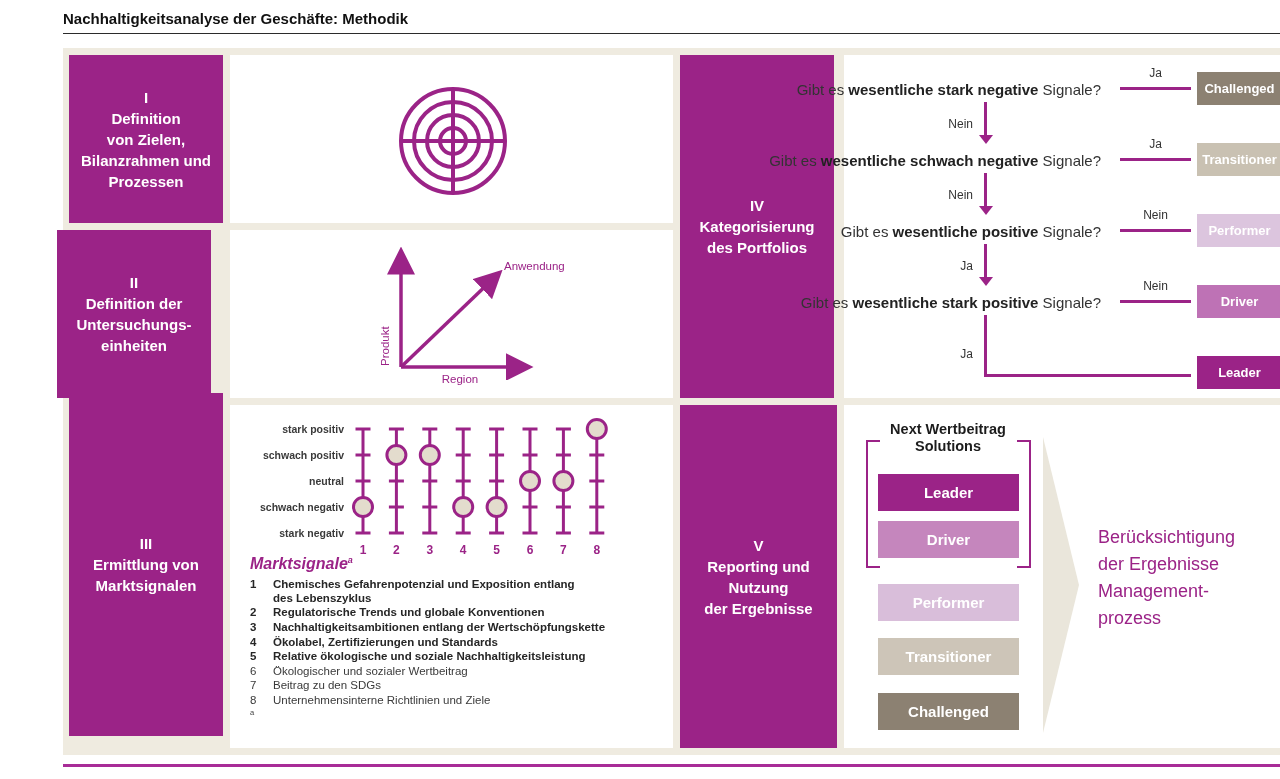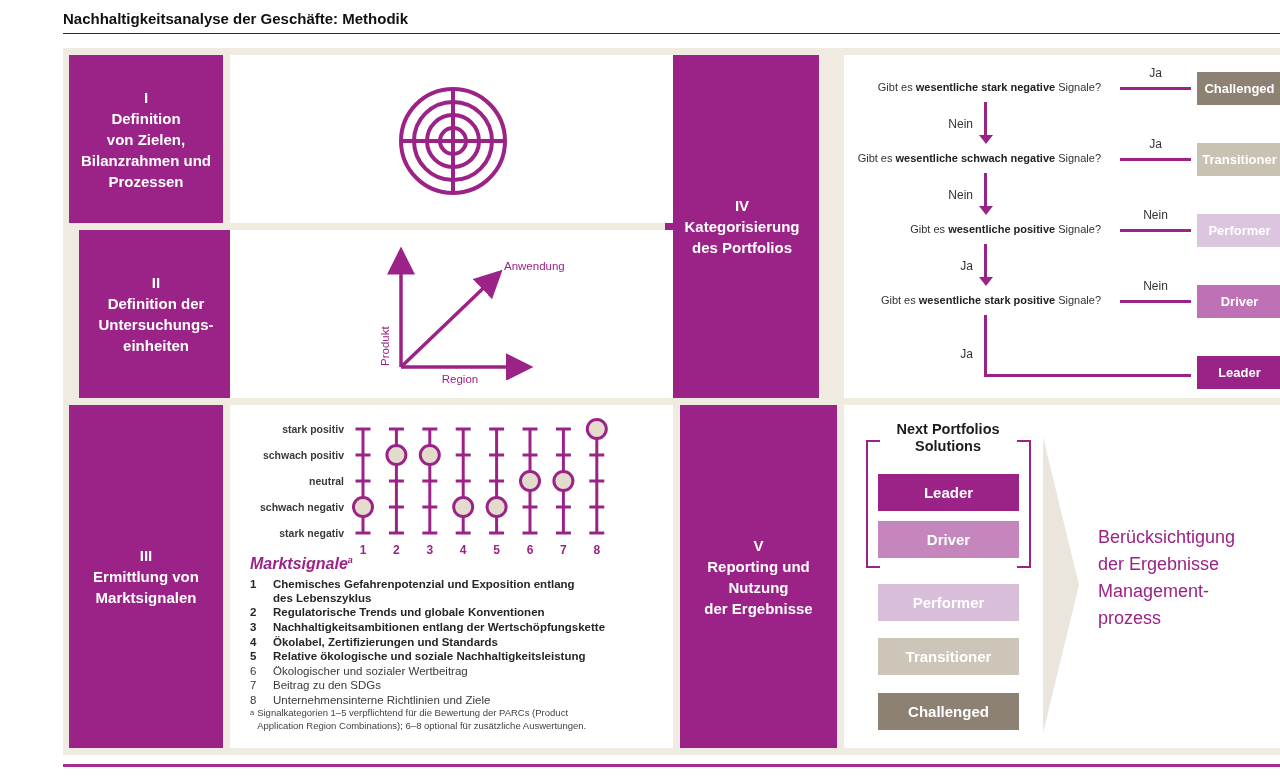--- a/index.html
+++ b/index.html
@@ -27,21 +27,21 @@
   .ms-heading sup{font-size:9px;}
   .ms-list{width:405px;font-size:11.5px;color:#3a3a3a;}
   .ms-row{display:flex;line-height:13.8px;margin-bottom:0.8px;}
   .ms-row .num{width:23px;flex:none;}
   .ms-row .txt{white-space:pre-line;width:382px;}
   .ms-row.strong{font-weight:bold;color:#262626;}
   .footnote{display:flex;font-size:9.5px;color:#3f3f3f;line-height:12.5px;}
   .footnote sup{font-size:7.5px;margin-right:3px;line-height:12.5px;}
   .footnote .txt{white-space:pre-line;}
 
-  .q{font-size:11px;color:#333;text-align:center;white-space:nowrap;}
+  .q{font-size:15px;color:#333;text-align:center;white-space:nowrap;}
   .q b{color:#222;}
   .branch-line{width:71px;height:3px;background:var(--magenta);}
   .branch-label{width:71px;text-align:center;font-size:12px;color:#333;}
   .down-label{width:80px;text-align:right;font-size:12px;color:#333;}
   .vline{width:3px;background:var(--magenta);}
   .hline{height:3px;background:var(--magenta);}
   .arrowhead{width:0;height:0;border-left:7px solid transparent;border-right:7px solid transparent;
              border-top:9px solid var(--magenta);}
   .result-box{width:85px;height:33px;line-height:33px;text-align:center;color:#fff;
               font-weight:bold;font-size:13px;}
@@ -64,36 +64,36 @@
 
   <div class="abs step" style="left:24px;top:55px;width:154px;height:168px">
     <div>
         <div class="ln">I</div>
       <div class="ln">Definition</div>
       <div class="ln">von Zielen,</div>
       <div class="ln">Bilanzrahmen und</div>
       <div class="ln">Prozessen</div>
       </div>
   </div>
-  <div class="abs step" style="left:34px;top:230px;width:154px;height:168px">
+  <div class="abs step" style="left:12px;top:230px;width:154px;height:168px">
     <div>
         <div class="ln">II</div>
       <div class="ln">Definition der</div>
       <div class="ln">Untersuchungs-</div>
       <div class="ln">einheiten</div>
       </div>
   </div>
-  <div class="abs step" style="left:24px;top:405px;width:154px;height:343px">
+  <div class="abs step" style="left:24px;top:393px;width:154px;height:343px">
     <div>
         <div class="ln">III</div>
       <div class="ln">Ermittlung von</div>
       <div class="ln">Marktsignalen</div>
       </div>
   </div>
-  <div class="abs step" style="left:620px;top:55px;width:154px;height:343px">
+  <div class="abs step" style="left:635px;top:55px;width:154px;height:343px">
     <div>
         <div class="ln">IV</div>
       <div class="ln">Kategorisierung</div>
       <div class="ln">des Portfolios</div>
       </div>
   </div>
   <div class="abs step" style="left:635px;top:405px;width:157px;height:343px">
     <div>
         <div class="ln">V</div>
       <div class="ln">Reporting und</div>
@@ -236,22 +236,20 @@
         <span class="num">7</span>
         <span class="txt">Beitrag zu den SDGs</span>
       </div>
     <div class="ms-row">
         <span class="num">8</span>
         <span class="txt">Unternehmensinterne Richtlinien und Ziele</span>
       </div>
   </div>
   <div class="abs footnote" style="left:205px;top:707px;width:410px">
     <sup>a</sup>
-    <span class="txt">Signalkategorien 1–5 verpflichtend für die Bewertung der PARCs (Product
-Application Region Combinations); 6–8 optional für zusätzliche Auswertungen.</span>
   </div>
 
   <div class="abs q" style="right:224px;top:81px"><span>Gibt es </span><b>wesentliche stark negative</b><span> Signale?</span></div>
   <div class="abs branch-label" style="left:1075px;top:66px">Ja</div>
   <div class="abs branch-line" style="left:1075px;top:87px"></div>
   <div class="abs result-box" style="left: 1152px; top: 72px; background: rgb(140, 129, 114);">Challenged</div>
   <div class="abs vline" style="left:939px;top:102px;height:33px"></div>
   <div class="abs arrowhead" style="left:934px;top:135px"></div>
   <div class="abs down-label" style="left:848px;top:117px">Nein</div>
 
@@ -275,21 +273,21 @@
   <div class="abs branch-label" style="left:1075px;top:279px">Nein</div>
   <div class="abs branch-line" style="left:1075px;top:300px"></div>
   <div class="abs result-box" style="left: 1152px; top: 285px; background: rgb(190, 114, 181);">Driver</div>
 
   <div class="abs vline" style="left:939px;top:315px;height:62px"></div>
   <div class="abs hline" style="left:939px;top:374px;width:207px"></div>
   <div class="abs down-label" style="left:848px;top:347px">Ja</div>
   <div class="abs result-box" style="left: 1152px; top: 356px; background: rgb(155, 35, 135);">Leader</div>
 
   <div class="abs ngs-title" style="left:823px;top:421px">
-    <div>Next Portfolios</div>
+    <div>Next Wertbeitrag</div>
     <div>Solutions</div>
   </div>
   <div class="abs bracket-l" style="left:821px;top:440px"></div>
   <div class="abs bracket-r" style="left:972px;top:440px"></div>
   <div class="abs cat-box" style="left: 833px; top: 474px; background: rgb(155, 35, 135);">Leader</div>
   <div class="abs cat-box" style="left: 833px; top: 521px; background: rgb(197, 134, 189);">Driver</div>
   <div class="abs cat-box" style="left: 833px; top: 584px; background: rgb(217, 190, 218);">Performer</div>
   <div class="abs cat-box" style="left: 833px; top: 638px; background: rgb(205, 197, 184);">Transitioner</div>
   <div class="abs cat-box" style="left: 833px; top: 693px; background: rgb(140, 129, 114);">Challenged</div>
 

